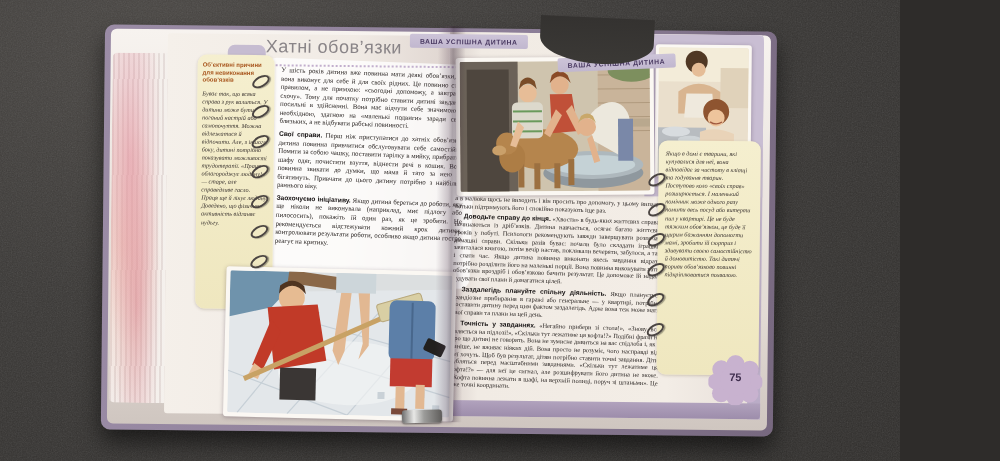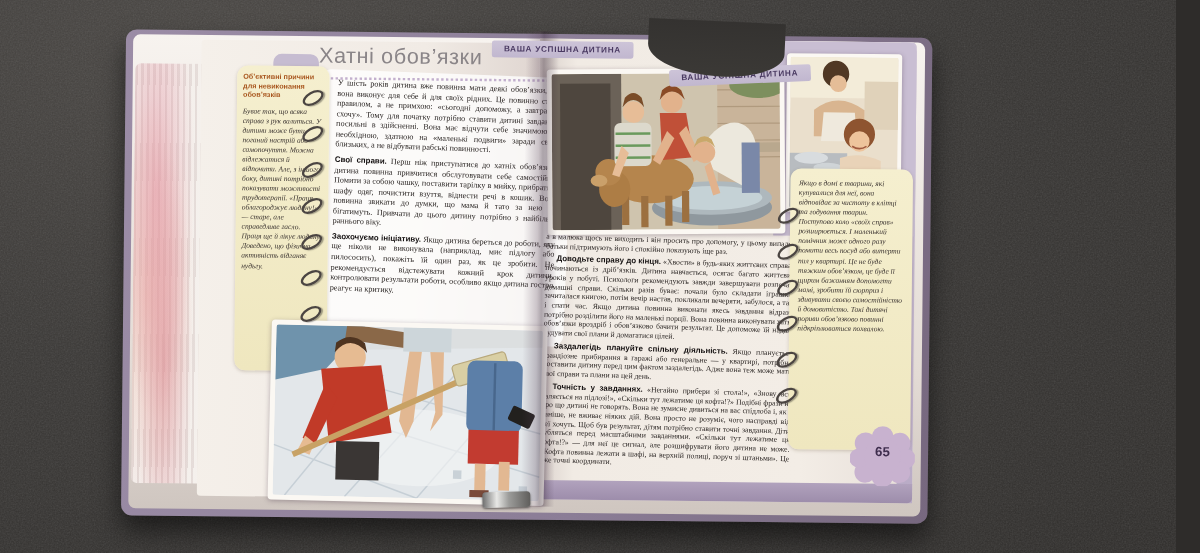--- a/index.html
+++ b/index.html
@@ -1,16 +1,16 @@
 <!DOCTYPE html>
 <html><head>
 <meta charset="utf-8">
 <style>
   html,body{margin:0;padding:0;background:#2e2c2a;}
-  .scene{position:relative;width:980px;height:461px;overflow:hidden;
+  .scene{position:relative;width:900px;height:461px;overflow:hidden;
          background:radial-gradient(ellipse at 18% 8%, #4a4744 0%, #3a3836 45%, #302e2c 100%);
          font-family:"Liberation Serif", serif;}
   .carpet-noise{position:absolute;left:0;top:0;z-index:1;pointer-events:none;}
 
   
   .book{position:absolute;left:108px;top:26px;width:660px;height:396px;transform:rotate(.6deg);z-index:5;}
   .cover{position:absolute;left:-5px;top:2px;right:-7px;bottom:-11px;background:linear-gradient(100deg,#9b8ca6,#8b7d96 60%,#77687f);
          border-radius:9px;box-shadow:0 12px 22px rgba(0,0,0,.55);}
   .edges{position:absolute;left:1px;top:6px;right:-1px;bottom:-5px;border-radius:6px;
          background:linear-gradient(#f7f3ef, #e3dbd5 70%, #cfc6c0);}
@@ -284,21 +284,21 @@
               <circle cx="30" cy="10" r="10"></circle>
               <circle cx="46" cy="16" r="10"></circle>
             <circle cx="52" cy="30" r="9"></circle>
               <circle cx="46" cy="43" r="10"></circle>
               <circle cx="30" cy="47" r="10"></circle>
             <circle cx="14" cy="43" r="10"></circle>
               <circle cx="8" cy="30" r="9"></circle>
               <circle cx="30" cy="28" r="17"></circle>
           </g>
         </svg>
-        <div class="num">65</div>
+        <div class="num">75</div>
       </div>
     </div>
 
     <div class="gutter"></div>
     <div class="notch"></div>
     <div class="clasp"></div>
   </div>
 </div>
 
 </body></html>

